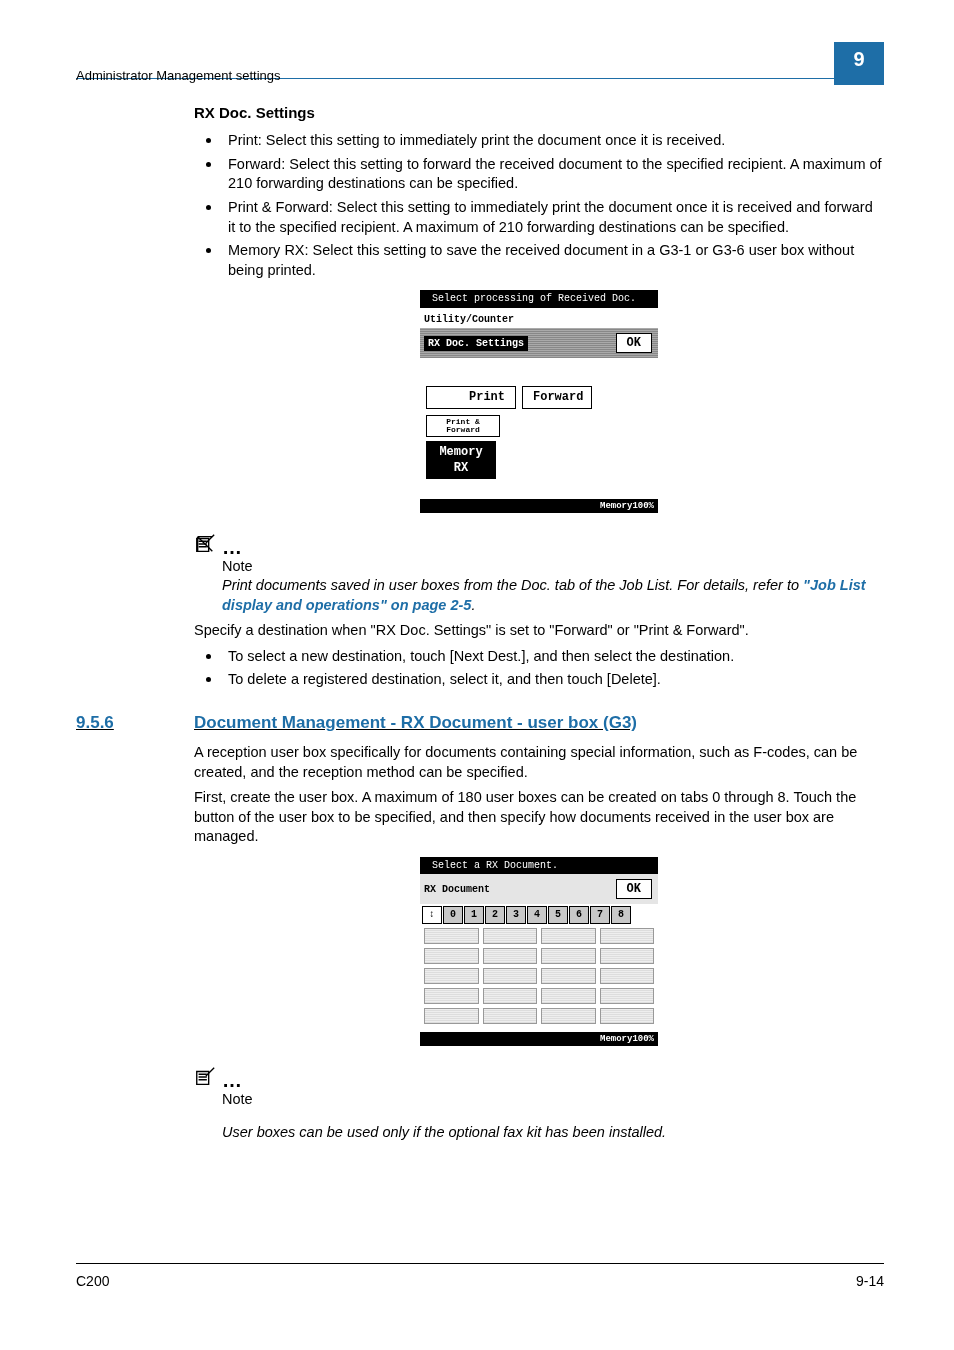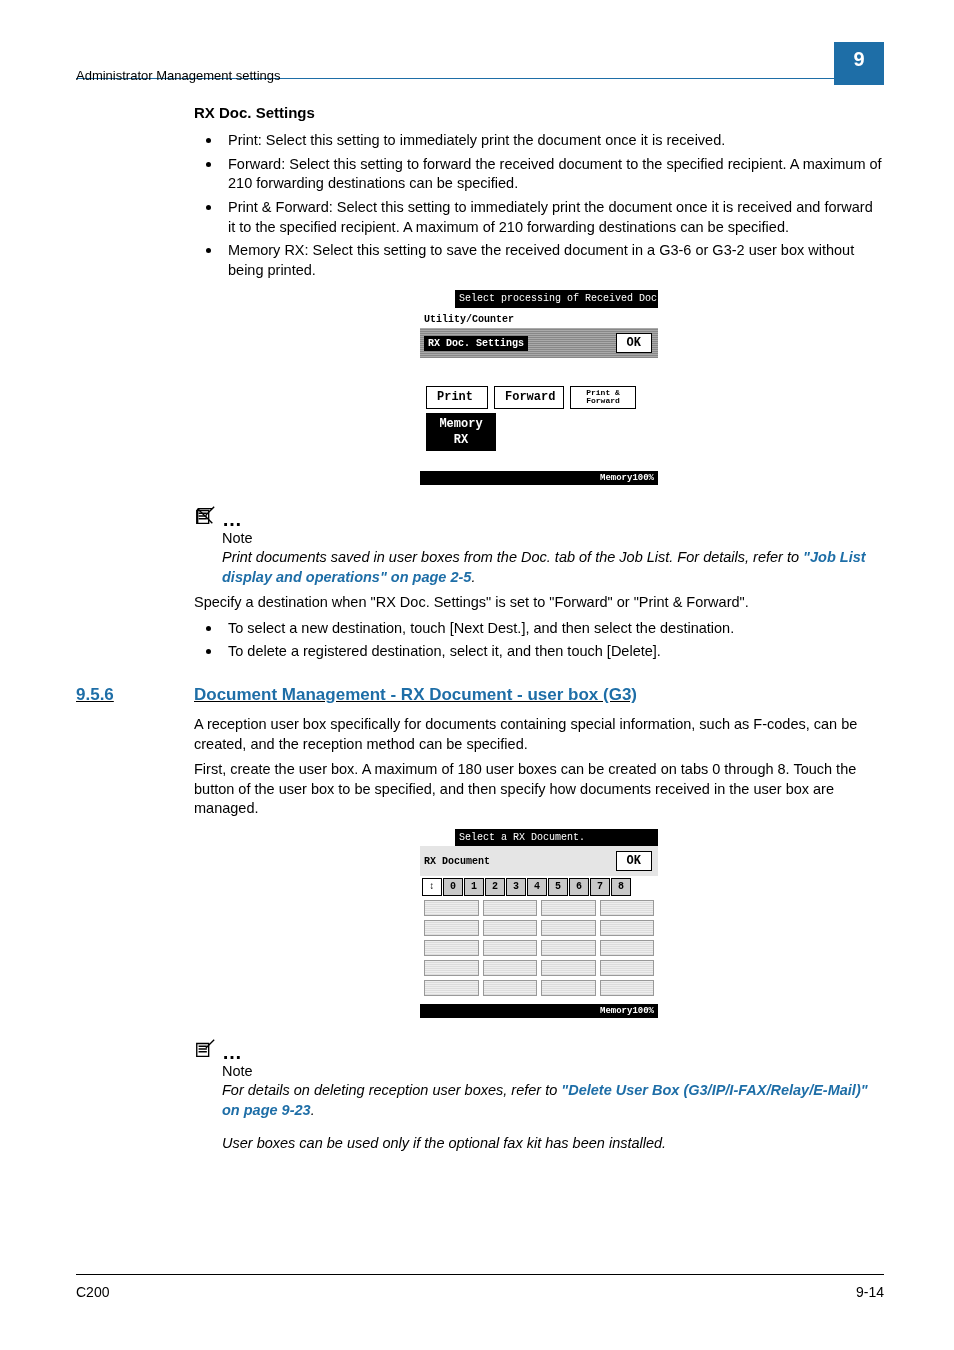--- a/index.html
+++ b/index.html
@@ -122,23 +122,22 @@
   }
   .lcd {
     width: 238px;
     background: #fff;
     font-family: "Courier New", monospace;
   }
   .lcd .top-black {
     background: #000;
     color: #fff;
     font-size: 10px;
-    padding: 2px 4px;
+    padding: 2px 12px;
     white-space: pre;
-    margin-left: 35px;
   }
   .lcd .util-row {
     background: #fff;
     color: #000;
     font-size: 10px;
     padding: 5px 4px 2px;
     font-weight: bold;
   }
   .lcd .gray-bar {
     background: repeating-linear-gradient(0deg, #888 0 1px, #aaa 1px 2px);
@@ -250,36 +249,36 @@
     <div class="chapter-num-box">9</div>
   </div>
   <div class="hr-top"></div>
 
   <div class="content">
     <div class="h3">RX Doc. Settings</div>
     <ul class="bullets">
       <li>Print: Select this setting to immediately print the document once it is received.</li>
       <li>Forward: Select this setting to forward the received document to the specified recipient. A maximum of 210 forwarding destinations can be specified.</li>
       <li>Print &amp; Forward: Select this setting to immediately print the document once it is received and forward it to the specified recipient. A maximum of 210 forwarding destinations can be specified.</li>
-      <li>Memory RX: Select this setting to save the received document in a G3-6 or G3-2 user box without being printed.</li>
+      <li>Memory RX: Select this setting to save the received document in a G3-1 or G3-6 user box without being printed.</li>
     </ul>
 
     <div class="figure-wrap">
       <div class="lcd">
         <div class="top-black">Select processing of Received Doc.</div>
         <div class="util-row">Utility/Counter</div>
         <div class="gray-bar">
           <span class="bar-title">RX Doc. Settings</span>
           <span class="lcd-btn" style="padding:1px 10px;">OK</span>
         </div>
         <div class="lcd-body">
           <div class="lcd-row">
-            <span class="lcd-btn" style="width:62px;text-align:left;">Print</span>
+            <span class="lcd-btn" style="width:90px;text-align:right;">Print</span>
             <span class="lcd-btn" style="width:70px;text-align:center;">Forward</span>
-            <span class="lcd-btn" style="width:66px;text-align:center;font-size:8px;line-height:1;white-space:pre;">Print &amp;
+            <span class="lcd-btn" style="width:74px;text-align:center;font-size:8px;line-height:1;white-space:pre;">Print &amp;
 Forward</span>
           </div>
           <div class="lcd-row">
             <span class="lcd-btn inverse" style="width:70px;text-align:center;">Memory RX</span>
           </div>
         </div>
         <div class="bottom-black">Memory100%</div>
       </div>
     </div>
 
@@ -368,23 +367,20 @@
     </div>
 
     <div class="note-block">
       <span>
         <svg viewBox="0 0 24 24" width="22" height="22">
             <path fill="none" stroke="#000" stroke-width="1.5" d="M3 6 L16 6 L16 20 L3 20 Z M5 9 H14 M5 12 H14 M5 15 H14"></path>
             <path fill="none" stroke="#000" stroke-width="1.5" d="M13 11 L22 2"></path>
           </svg>
       </span><span class="note-dots">…</span>
       <div class="note-label">Note</div>
-      <div class="note-body">
-        <span>For details on deleting reception user boxes, refer to </span><a class="link">"Delete User Box (G3/IP/I-FAX/Relay/E-Mail)" on page 9-23</a><span>.</span>
-      </div>
       <div class="note-body" style="margin-top:14px;">User boxes can be used only if the optional fax kit has been installed.</div>
     </div>
   </div>
 
   <div class="footer-row">
     <div>C200</div>
     <div>9-14</div>
   </div>
 
 </div>

